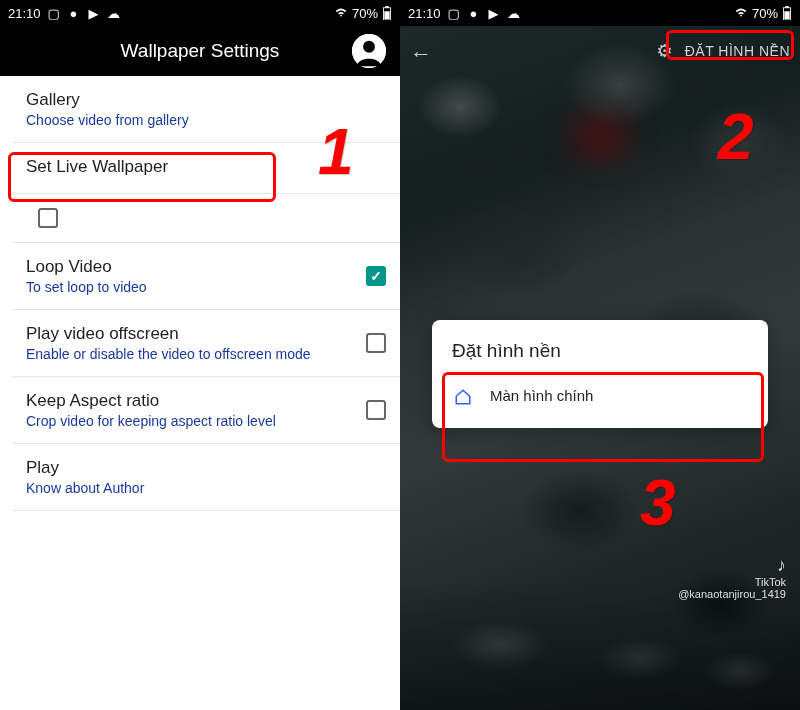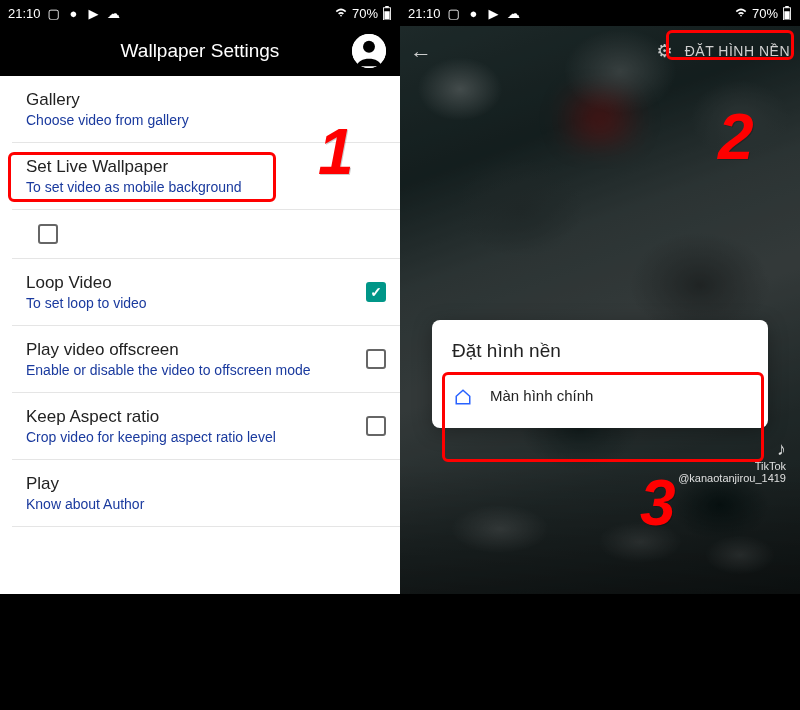--- a/index.html
+++ b/index.html
@@ -7,21 +7,21 @@
     width: 800px;
     height: 710px;
     display: flex;
     font-family: -apple-system, BlinkMacSystemFont, "Segoe UI", sans-serif;
     background: #000;
     position: relative;
     overflow: hidden;
   }
   .phone {
     width: 400px;
-    height: 594px;
+    height: 710px;
     position: relative;
     overflow: hidden;
   }
   .phone-left { background: #fff; }
   .phone-right {
     background: linear-gradient(160deg, #2a3a3a 0%, #1a2828 25%, #3a4545 40%, #454d4d 55%, #2a3535 75%, #1a2222 100%);
     position: relative;
   }
   .phone-right::before {
     content: "";
@@ -251,21 +251,20 @@
   <div class="settings-list">
     <div class="setting-row">
       <div class="setting-text">
         <div class="setting-title">Gallery</div>
         <div class="setting-sub">Choose video from gallery</div>
       </div>
     </div>
     <div class="setting-row">
       <div class="setting-text">
         <div class="setting-title">Set Live Wallpaper</div>
-        <div class="setting-sub">To set video as mobile background</div>
       </div>
     </div>
     <div class="setting-row">
       <div class="checkbox"></div>
     </div>
     <div class="setting-row">
       <div class="setting-text">
         <div class="setting-title">Loop Video</div>
         <div class="setting-sub">To set loop to video</div>
       </div>

